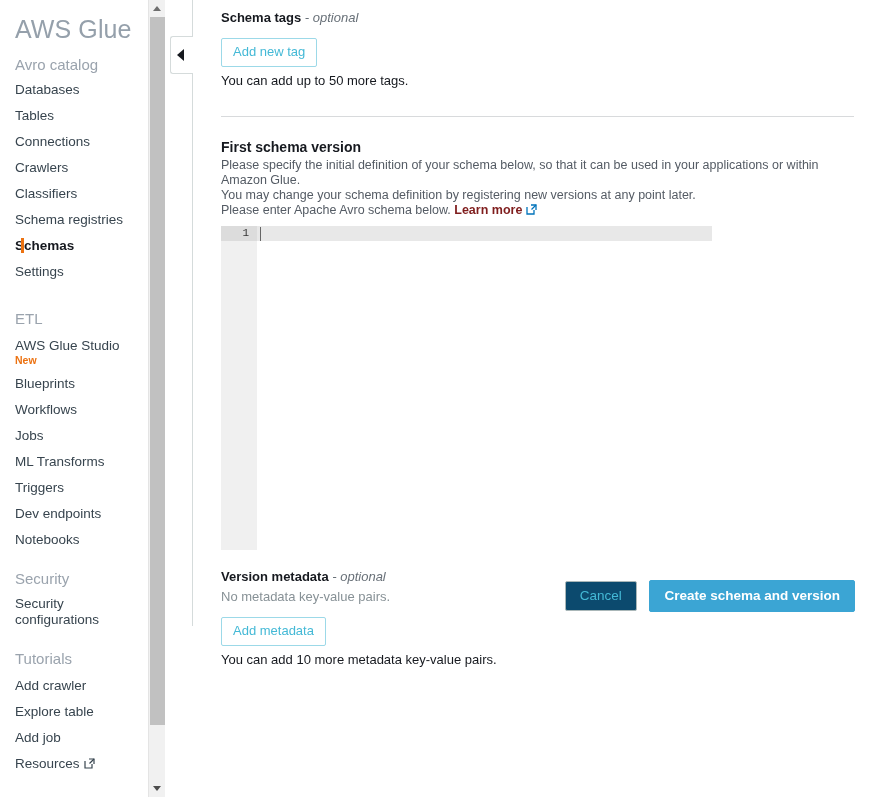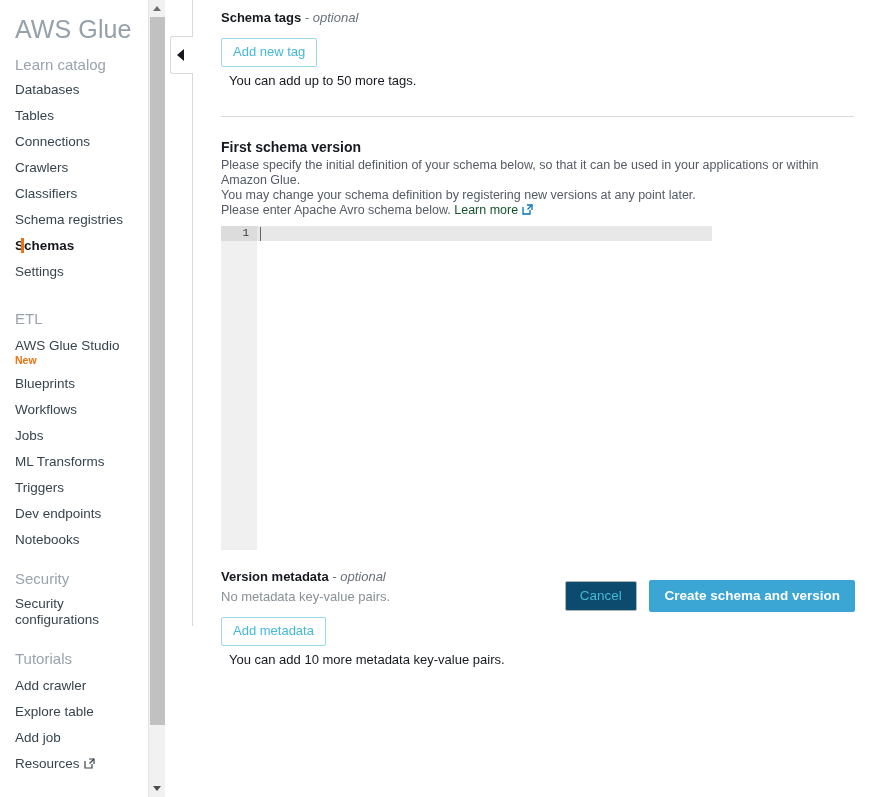--- a/index.html
+++ b/index.html
@@ -160,21 +160,20 @@
   }
   .muted {
     font-size: 13px;
     color: #879196;
     padding-top: 5px;
   }
   .helper {
     font-size: 13px;
     color: #16191f;
     padding-top: 6px;
-    margin-left: 8px;
   }
 
   .btn-secondary {
     display: inline-block;
     margin-top: 13px;
     padding: 5px 11px 6px 11px;
     font-size: 13px;
     color: #44b9d6;
     background: #ffffff;
     border: 1px solid #9cd9e8;
@@ -196,22 +195,22 @@
     color: #16191f;
     padding-top: 22px;
   }
   .section-desc {
     font-size: 12.5px;
     color: #545b64;
     line-height: 15px;
     padding-top: 3px;
   }
   a.learn {
-    color: #14532d;
-    font-weight: normal;
+    color: #7f1d1d;
+    font-weight: bold;
     text-decoration: none;
     cursor: pointer;
   }
 
   
   #editor {
     position: relative;
     margin-top: 7px;
     width: 654px;
     height: 324px;
@@ -309,21 +308,21 @@
   }
 </style>
 </head>
 <body>
 
 <div id="sidebar">
 
   <div class="brand">AWS Glue</div>
 
   <div style="height:12px"></div>
-  <div class="nav-section">Learn catalog</div>
+  <div class="nav-section">Avro catalog</div>
   <div style="height:8px"></div>
   <div class="nav-item">Databases</div>
   <div style="height:9px"></div>
   <div class="nav-item sub">Tables</div>
   <div style="height:9px"></div>
   <div class="nav-item sub">Connections</div>
   <div style="height:9px"></div>
   <div class="nav-item">Crawlers</div>
   <div style="height:9px"></div>
   <div class="nav-item sub">Classifiers</div>

